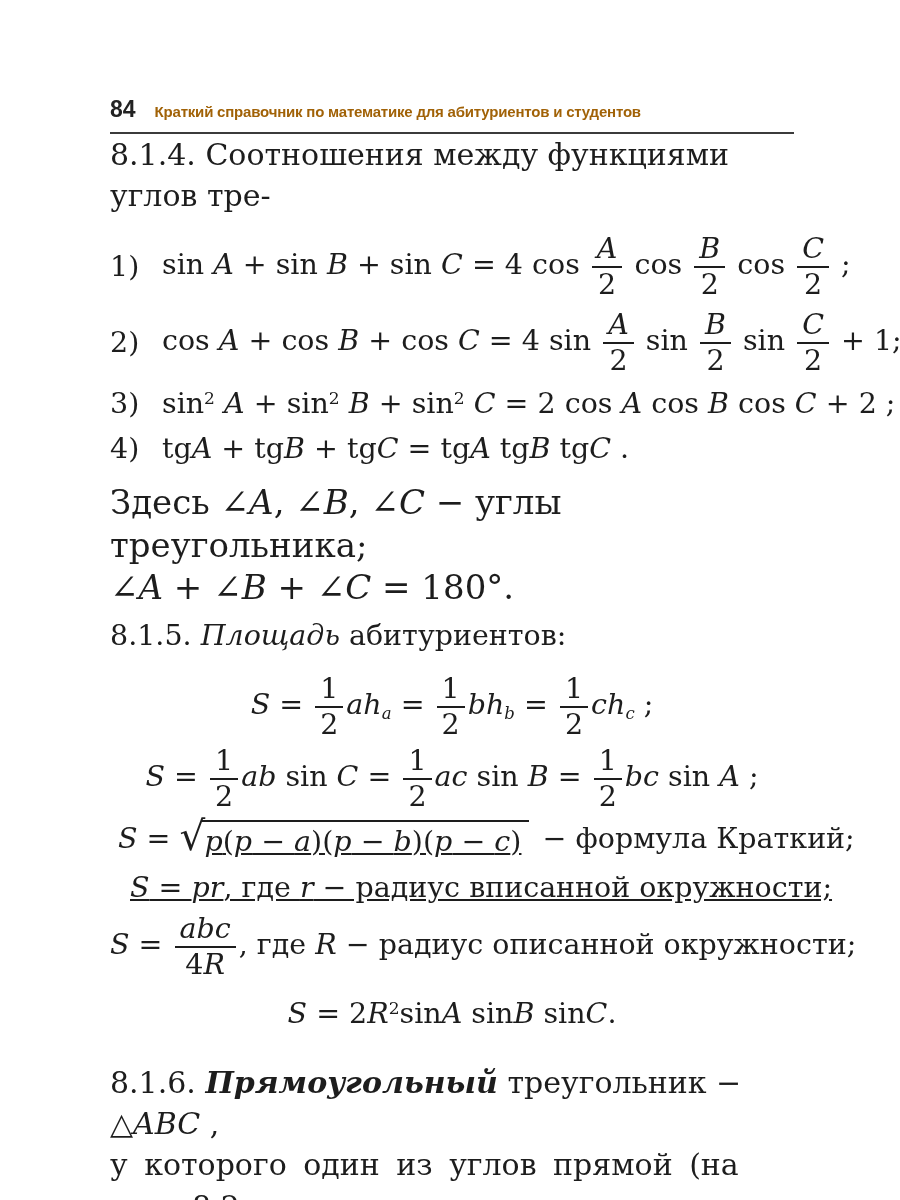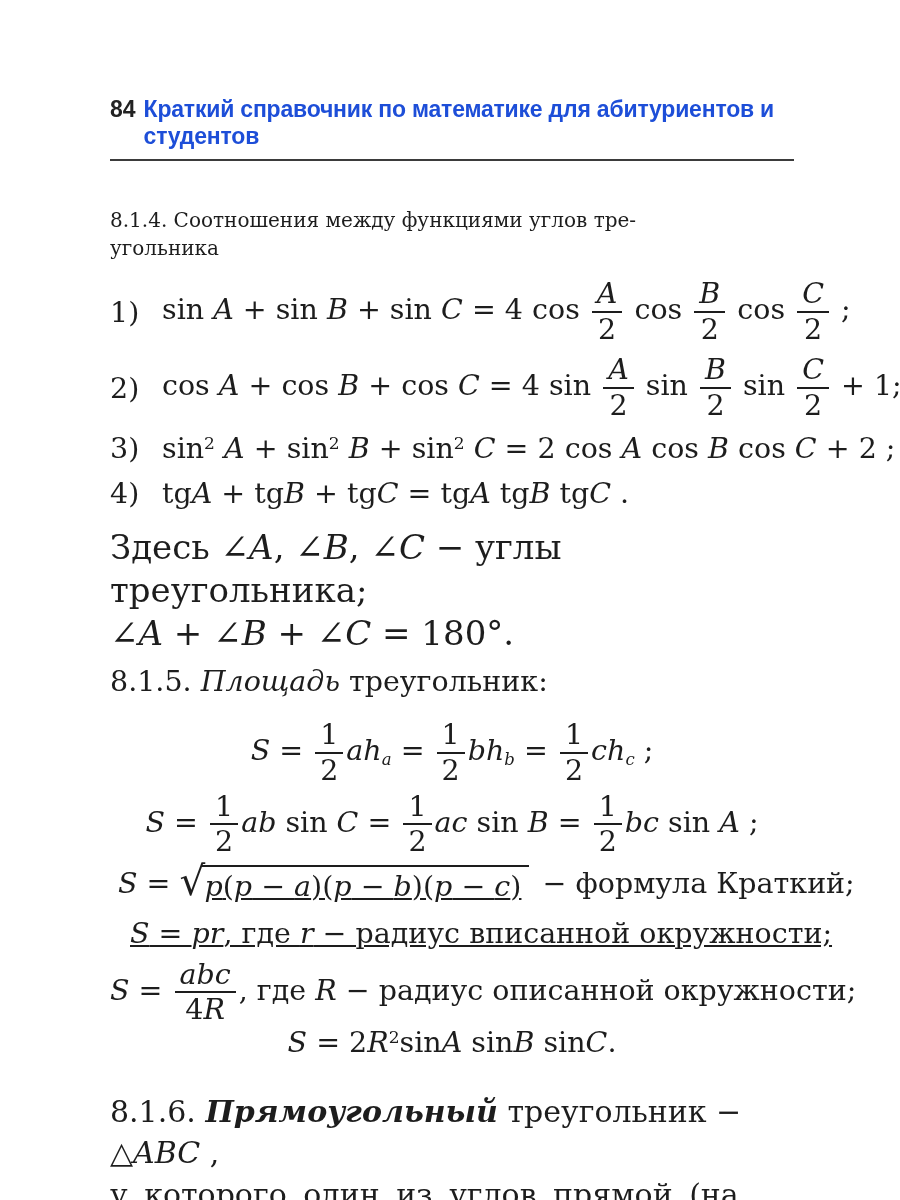--- a/index.html
+++ b/index.html
@@ -9,30 +9,30 @@
     margin:0 auto;
     background:#ffffff;
     color:#1d1d1d;
     font-family:"DejaVu Serif","Liberation Serif",serif;
     overflow:hidden;
     box-sizing:border-box;
     padding:96px 106px 0 110px;
   }
   
   .runhead{
-    display:flex;align-items:baseline;gap:8px;
+    display:flex;align-items:baseline;gap:19px;
     font-family:"Liberation Sans","DejaVu Sans",sans-serif;
     font-weight:bold;
     border-bottom:2.5px solid #3b3b3b;
     padding-bottom:9px;
   }
   .pagenum{font-size:23px;color:#222;}
-  .runtitle{font-size:23px;color:#1d4ed8;letter-spacing:-0.2px;}
+  .runtitle{font-size:15px;color:#a16207;letter-spacing:-0.2px;}
   
-  .h814{margin-top:46px;font-size:20px;line-height:1.38;}
+  .h814{font-size:30px;line-height:1.38;}
   .h815{margin-top:8px;font-size:28.5px;line-height:1.3;}
   .bodyline{font-size:34px;line-height:1.26;}
   .notes{margin-top:10px;}
   
   .flist{margin-top:12px;}
   .fitem{display:flex;align-items:center;font-size:28.5px;}
   .fitem.tall{min-height:76px;}
   .fitem.short{min-height:45px;}
   .flabel{width:52px;flex:0 0 52px;}
   .fmath{white-space:nowrap;}
@@ -52,38 +52,37 @@
   .radical{font-size:1.42em;line-height:1;transform:translateY(-0.10em);}
   .vinculum{border-top:2.5px solid #1d1d1d;padding:2px 8px 0 2px;margin-left:-0.10em;white-space:nowrap;text-decoration:underline;}
   
   .areas{margin-top:20px;}
   .arow{font-size:28.5px;line-height:1.25;white-space:nowrap;}
   .arow.center{text-align:center;}
   .arow.padtop{margin-top:6px;}
   .arow.heron{margin-top:8px;margin-left:8px;}
   .arow.pr{margin-top:10px;margin-left:20px;text-decoration:underline;}
   .arow.circum{margin-top:8px;margin-left:0;}
-  .arow.last{margin-top:0;}
+  .arow.last{margin-top:16px;}
   
   .p816{margin-top:30px;font-size:30px;line-height:1.38;}
   .p816 .line2{word-spacing:7px;}
 </style>
 </head>
 <body>
 
 <div class="page">
 
   <div class="runhead">
     <span class="pagenum">84</span>
     <span class="runtitle">Краткий справочник по математике для абитуриентов и студентов</span>
   </div>
 
   <div class="h814">
     <div>8.1.4. Соотношения между функциями углов тре-</div>
-    <div>угольника</div>
   </div>
 
   <div class="flist">
     <div class="fitem tall">
       <span class="flabel">1)</span>
       <span class="fmath"><span class="rm">sin </span><span class="it">A</span><span class="rm"> + sin </span><span class="it">B</span><span class="rm"> + sin </span><span class="it">C</span><span class="rm"> = 4 cos </span><span class="frac">
             <span class="fnum"><span class="it">A</span></span>
             <span class="fden"><span class="rm">2</span></span>
           </span><span class="rm"> cos </span><span class="frac">
             <span class="fnum"><span class="it">B</span></span>
@@ -114,21 +113,21 @@
       <span class="flabel">4)</span>
       <span class="fmath"><span class="rm">tg</span><span class="it">A</span><span class="rm"> + tg</span><span class="it">B</span><span class="rm"> + tg</span><span class="it">C</span><span class="rm"> = tg</span><span class="it">A</span><span class="rm"> tg</span><span class="it">B</span><span class="rm"> tg</span><span class="it">C</span><span class="rm"> .</span></span>
     </div>
   </div>
 
   <div class="notes">
     <div class="bodyline"><span class="rm">Здесь ∠</span><span class="it">A</span><span class="rm">, ∠</span><span class="it">B</span><span class="rm">, ∠</span><span class="it">C</span><span class="rm"> − углы треугольника;</span></div>
     <div class="bodyline"><span class="rm">∠</span><span class="it">A</span><span class="rm"> + ∠</span><span class="it">B</span><span class="rm"> + ∠</span><span class="it">C</span><span class="rm"> = 180°.</span></div>
   </div>
 
-  <div class="h815"><span class="rm">8.1.5. </span><span class="it">Площадь</span><span class="rm"> треугольник:</span></div>
+  <div class="h815"><span class="rm">8.1.5. </span><span class="it">Площадь</span><span class="rm"> абитуриентов:</span></div>
 
   <div class="areas">
     <div class="arow center"><span class="it">S</span><span class="rm"> = </span><span class="frac">
           <span class="fnum"><span class="rm">1</span></span>
           <span class="fden"><span class="rm">2</span></span>
         </span><span class="it">ah</span><sub class="sub">a</sub><span class="rm"> = </span><span class="frac">
           <span class="fnum"><span class="rm">1</span></span>
           <span class="fden"><span class="rm">2</span></span>
         </span><span class="it">bh</span><sub class="sub">b</sub><span class="rm"> = </span><span class="frac">
           <span class="fnum"><span class="rm">1</span></span>

